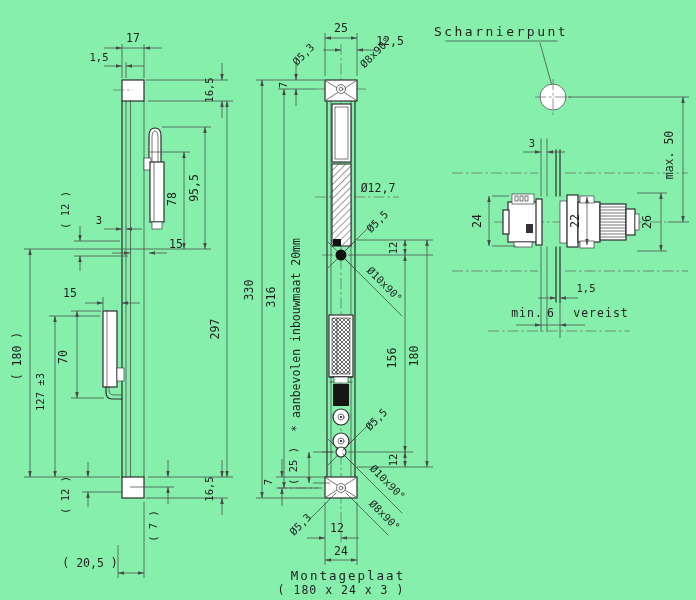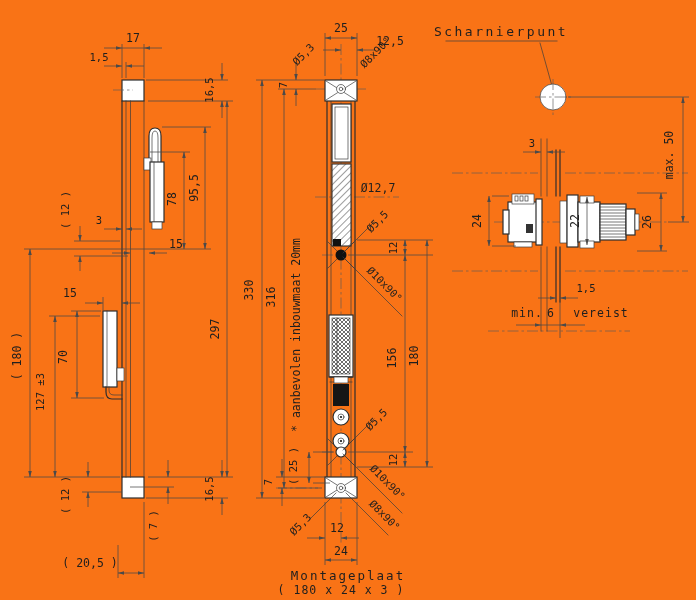--- a/index.html
+++ b/index.html
@@ -1,16 +1,16 @@
 <!DOCTYPE html>
 <html><head>
 <meta charset="utf-8">
 <style>
   html,body{margin:0;padding:0;background:#fafafa;}
-  .stage{width:696px;height:600px;background:#f97316;position:relative;overflow:hidden;}
+  .stage{width:696px;height:600px;background:#86efac;position:relative;overflow:hidden;}
   svg{display:block;}
   .g  {stroke:#2e2e2e;stroke-width:1.2;fill:none;stroke-linecap:square;}
   .g2 {stroke:#3c3c3c;stroke-width:0.7;fill:none;stroke-linecap:square;}
   .d  {stroke:#4a4a4a;stroke-width:0.75;fill:none;}
   .cl {stroke:#5a5a5a;stroke-width:0.65;stroke-dasharray:11 3 2.5 3;fill:none;}
   .wf {fill:#ffffff;}
   text{fill:#1f1f1f;font-family:"DejaVu Sans Mono","Liberation Mono",monospace;
        font-size:11.5px;text-anchor:middle;}
   .ts {font-size:10.5px;}
   .tl {font-size:13px;letter-spacing:2.5px;}

